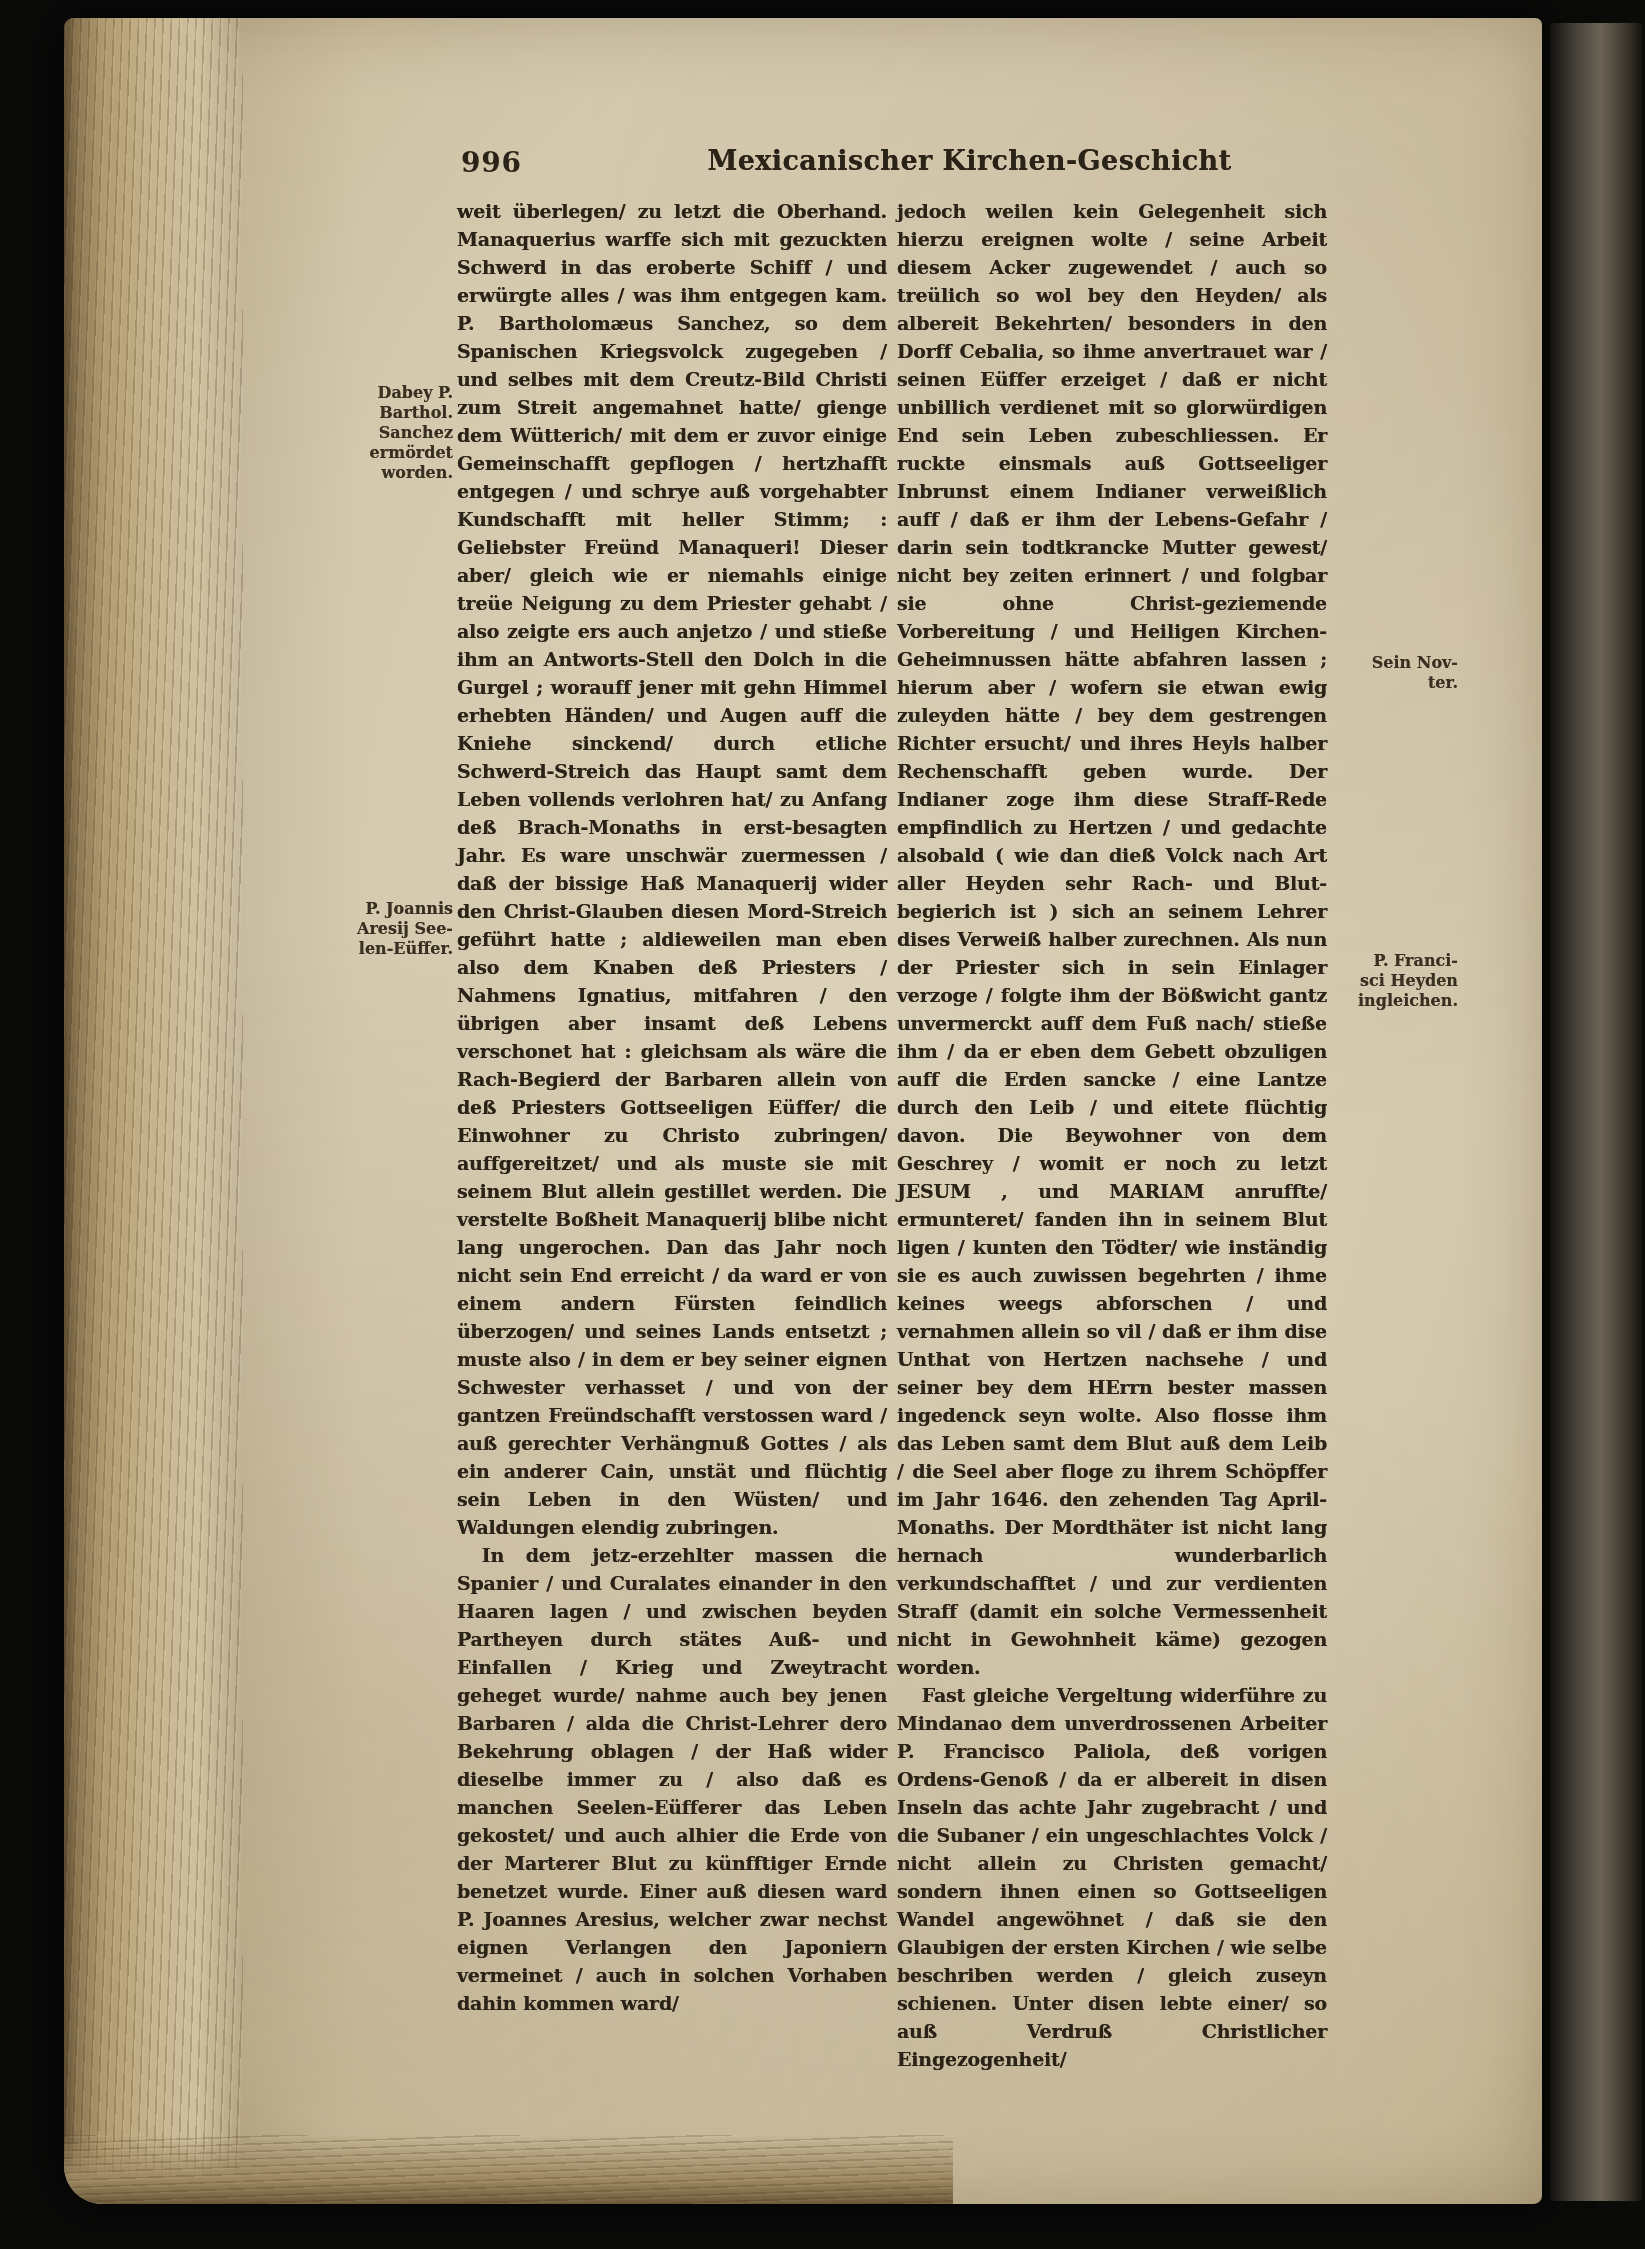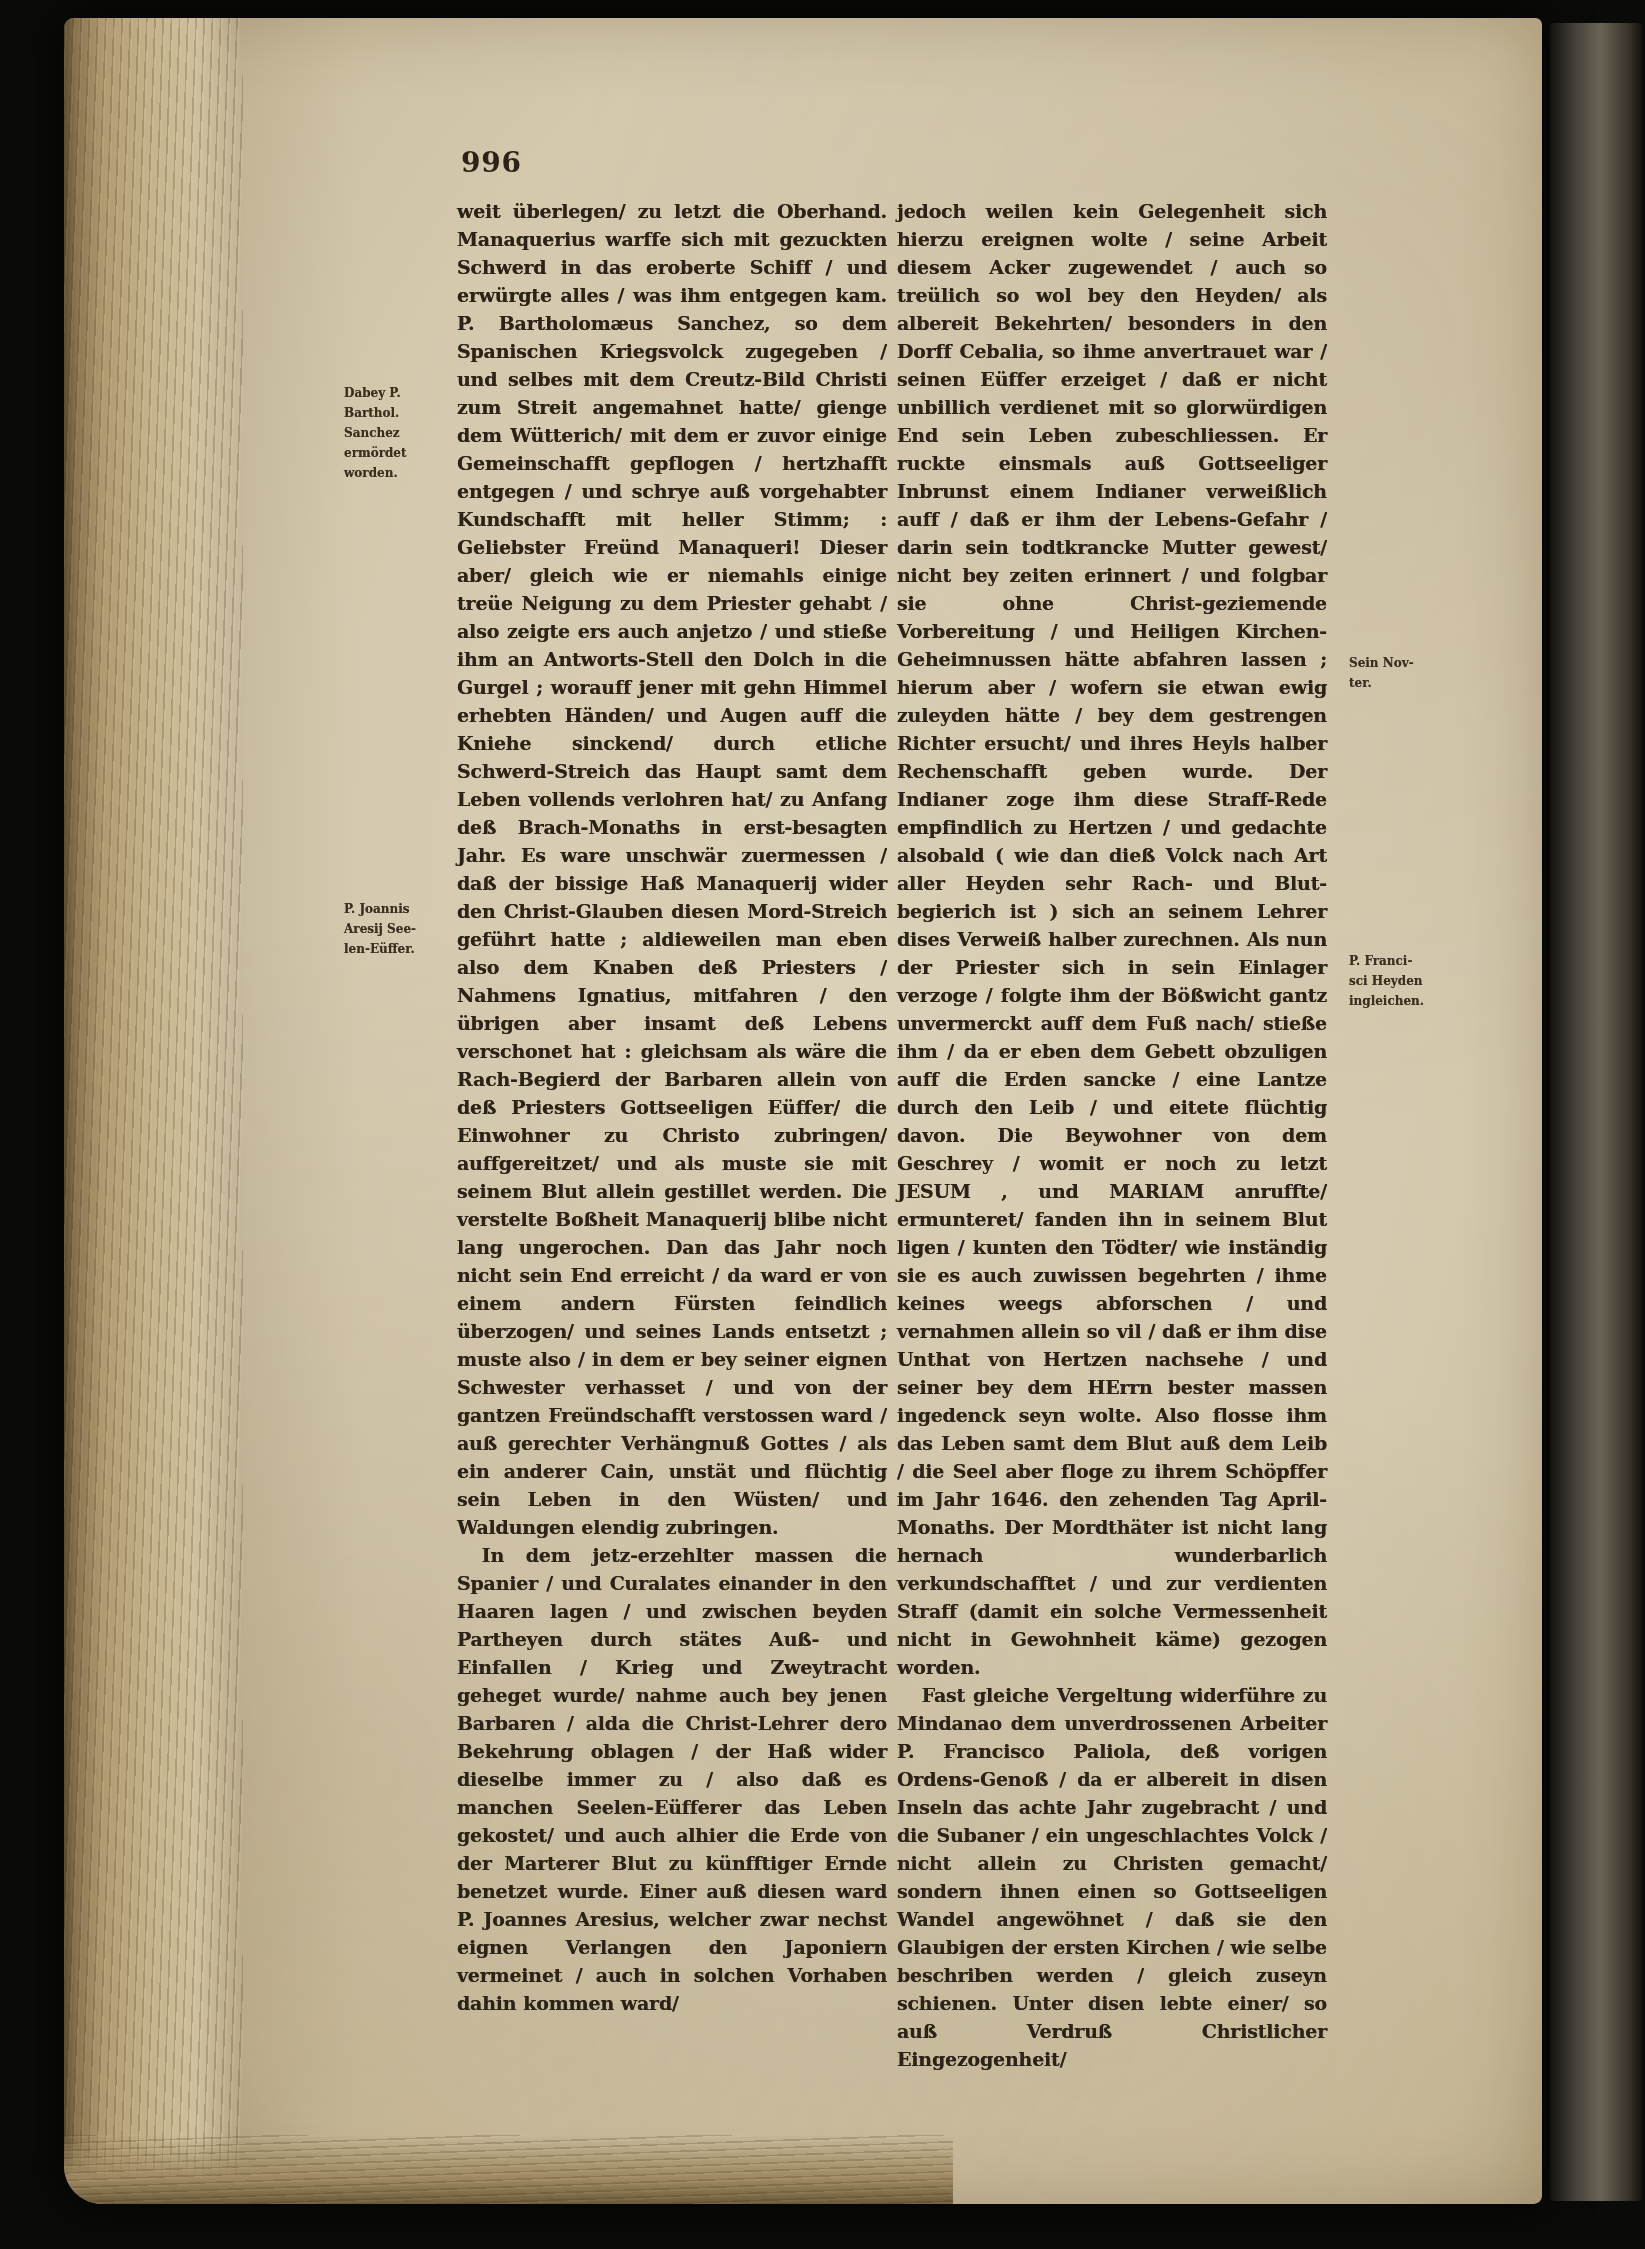--- a/index.html
+++ b/index.html
@@ -65,23 +65,24 @@
     font-size:19px;line-height:28px;font-weight:700;
     text-align:justify;letter-spacing:-0.2px;word-spacing:0.4px;
     color:var(--ink);text-shadow:0 0 0.5px rgba(40,30,15,.65);
   }
   .column-left{left:393px;}
   .column-right{left:833px;}
   .para{margin:0;}
   .para + .para{text-indent:1.3em;}
   .margin-note{
     position:absolute;width:109px;
-    font-size:12px;line-height:20px;font-weight:700;
+    font-size:16px;line-height:20px;font-weight:700;
     color:var(--ink-soft);white-space:pre-line;
     text-shadow:0 0 0.4px rgba(40,30,15,.55);
+    text-align:right;
   }
   .mn-left{left:280px;}
   .mn-right{left:1285px;}
   .mn-l1{top:365px;}
   .mn-l2{top:881px;}
   .mn-r1{top:635px;}
   .mn-r2{top:933px;}
   
   .paper-texture{
     position:absolute;inset:0;border-radius:10px 6.6px 8.2px 38px;
@@ -97,20 +98,21 @@
 
 <div class="scene">
 
   <div class="book-page">
     <div class="paper-texture"></div>
     <div class="fore-edge"></div>
     <div class="bottom-edge"></div>
 
     <div class="page-number">996</div>
 
+    <div class="header-title">Mexicanischer Kirchen-Geschicht</div>
 
     <div class="margin-note mn-left mn-l1">Dabey P.
 Barthol.
 Sanchez
 ermördet
 worden.</div>
 
     <div class="margin-note mn-left mn-l2">P. Joannis
 Aresij See-
 len-Eüffer.</div>

